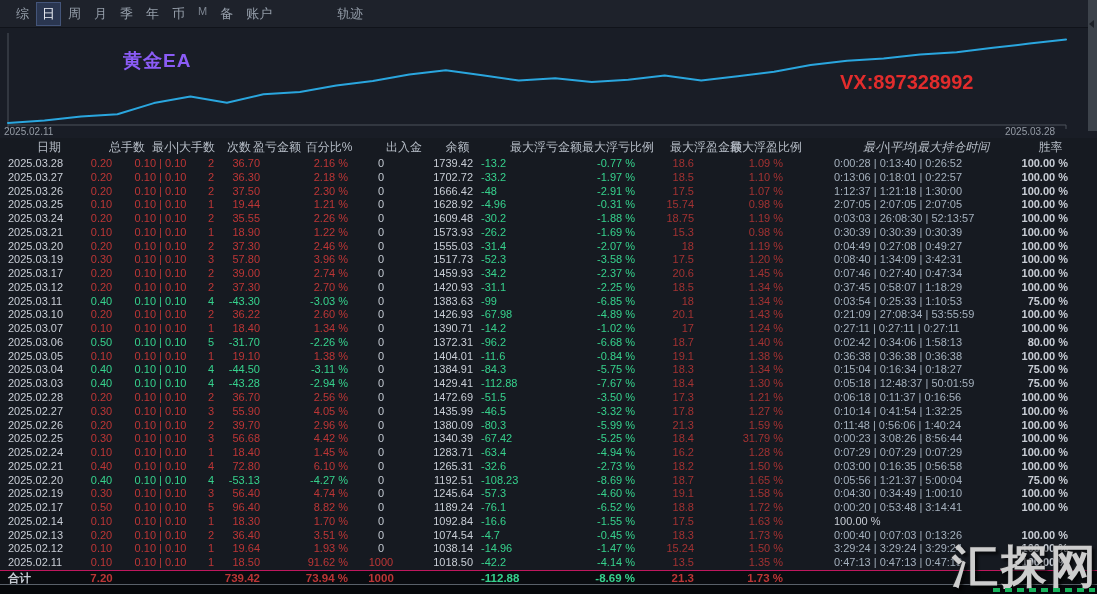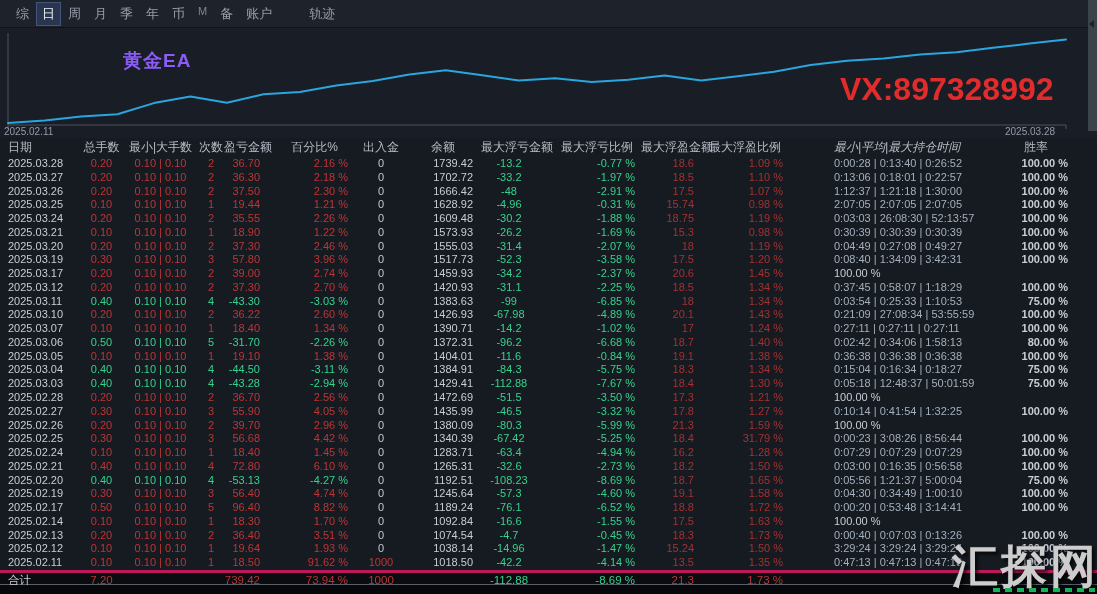--- a/index.html
+++ b/index.html
@@ -10,50 +10,50 @@
   }
   
   .menubar{
     height:28px;background:#1e222b;display:flex;align-items:center;
     padding-left:10px;font-size:13px;border-bottom:1px solid #10131a;
     box-sizing:border-box;
   }
   .tab{color:#959eaa;padding:3px 6px;margin-right:1px;cursor:default;white-space:nowrap;}
   .tab.sel{background:#2a3650;color:#eef1f6;border:1px solid #44557a;padding:2px 5px;}
   .tab.small{font-size:11px;color:#7d8591;}
-  .tab.detached{margin-left:24px;}
+  .tab.detached{margin-left:52px;}
   
   .chartwrap{position:relative;height:110px;background:#191d26;}
   .chartwrap svg{position:absolute;left:0;top:0;}
   .chart-title{position:absolute;left:123px;top:20px;font-size:19px;font-weight:bold;color:#8b5cf6;letter-spacing:1px;}
-  .vx-label{position:absolute;left:840px;top:43px;font-size:32px;font-weight:bold;color:#e22c2c;}
+  .vx-label{position:absolute;left:840px;top:43px;font-size:20px;font-weight:bold;color:#e22c2c;}
   .axis-date{position:absolute;top:98px;font-size:10px;color:#959ca6;}
   .axis-date.left{left:4px;}
   .axis-date.right{left:1005px;}
   
   .grid{display:grid;grid-template-columns:80px 43px 75px 26px 48px 85px 48px 76px 72px 88px 60px 88px 196px 102px;}
   .thead{height:19px;align-items:center;font-size:12px;color:#b6bdc7;white-space:nowrap;}
-  .thead>div{text-align:center;overflow:visible;}
+  .thead>div{text-align:center;overflow:visible;margin-left:29px;}
   .thead>div:nth-child(1){text-align:left;padding-left:8px;}
   .thead>div:nth-child(13){text-align:left;padding-left:45px;font-style:italic;}
   .trow{height:13.77px;line-height:13.8px;font-size:11px;white-space:nowrap;align-items:center;}
   .trow>div{overflow:visible;}
   .trow>div:nth-child(1){text-align:left;padding-left:8px;}
   .trow>div:nth-child(2),.trow>div:nth-child(3),.trow>div:nth-child(4),.trow>div:nth-child(7){text-align:center;}
   .trow>div:nth-child(5){text-align:right;padding-right:12px;}
   .trow>div:nth-child(6){text-align:right;padding-right:9px;}
   .trow>div:nth-child(8){text-align:right;padding-right:8px;}
-  .trow>div:nth-child(9){text-align:center;padding-right:16px;}
+  .trow>div:nth-child(9){text-align:left;padding-right:16px;}
   .trow>div:nth-child(10){text-align:right;padding-right:6px;}
   .trow>div:nth-child(11){text-align:right;padding-right:7px;}
   .trow>div:nth-child(12){text-align:right;padding-right:6px;}
   .trow>div:nth-child(13){text-align:left;padding-left:45px;}
   .trow>div:nth-child(14){text-align:right;padding-right:19px;font-weight:bold;}
   .trow.total{height:15px;line-height:15px;box-sizing:border-box;background:#0a0c10;
-    border-top:3px solid #be185d;border-bottom:1px solid #596069;font-size:11.5px;}
+    border-top:1px solid #be185d;border-bottom:1px solid #596069;font-size:11.5px;font-weight:bold;}
   
   .c-up{color:#bd3636;}
   .c-down{color:#36d28d;}
   .c-fp{color:#a33232;}
   .c-base{color:#c8cdd5;}
   .c-zero{color:#c3c9d1;}
   .c-hold{color:#a4b0bd;}
   
   .watermark{
     position:absolute;right:-2px;bottom:-4px;z-index:30;
@@ -253,20 +253,21 @@
       <div class="c-up">0.10 | 0.10</div>
       <div class="c-up">2</div>
       <div class="c-up">39.00</div>
       <div class="c-up">2.74 %</div>
       <div class="c-zero">0</div>
       <div class="c-base">1459.93</div>
       <div class="c-down">-34.2</div>
       <div class="c-down">-2.37 %</div>
       <div class="c-fp">20.6</div>
       <div class="c-fp">1.45 %</div>
+      <div class="c-hold">0:07:46 | 0:27:40 | 0:47:34</div>
       <div class="c-base">100.00 %</div>
     </div>
     <div class="grid trow">
       <div class="c-base">2025.03.12</div>
       <div class="c-up">0.20</div>
       <div class="c-up">0.10 | 0.10</div>
       <div class="c-up">2</div>
       <div class="c-up">37.30</div>
       <div class="c-up">2.70 %</div>
       <div class="c-zero">0</div>
@@ -396,20 +397,21 @@
       <div class="c-up">0.10 | 0.10</div>
       <div class="c-up">2</div>
       <div class="c-up">36.70</div>
       <div class="c-up">2.56 %</div>
       <div class="c-zero">0</div>
       <div class="c-base">1472.69</div>
       <div class="c-down">-51.5</div>
       <div class="c-down">-3.50 %</div>
       <div class="c-fp">17.3</div>
       <div class="c-fp">1.21 %</div>
+      <div class="c-hold">0:06:18 | 0:11:37 | 0:16:56</div>
       <div class="c-base">100.00 %</div>
     </div>
     <div class="grid trow">
       <div class="c-base">2025.02.27</div>
       <div class="c-up">0.30</div>
       <div class="c-up">0.10 | 0.10</div>
       <div class="c-up">3</div>
       <div class="c-up">55.90</div>
       <div class="c-up">4.05 %</div>
       <div class="c-zero">0</div>
@@ -427,20 +429,21 @@
       <div class="c-up">0.10 | 0.10</div>
       <div class="c-up">2</div>
       <div class="c-up">39.70</div>
       <div class="c-up">2.96 %</div>
       <div class="c-zero">0</div>
       <div class="c-base">1380.09</div>
       <div class="c-down">-80.3</div>
       <div class="c-down">-5.99 %</div>
       <div class="c-fp">21.3</div>
       <div class="c-fp">1.59 %</div>
+      <div class="c-hold">0:11:48 | 0:56:06 | 1:40:24</div>
       <div class="c-base">100.00 %</div>
     </div>
     <div class="grid trow">
       <div class="c-base">2025.02.25</div>
       <div class="c-up">0.30</div>
       <div class="c-up">0.10 | 0.10</div>
       <div class="c-up">3</div>
       <div class="c-up">56.68</div>
       <div class="c-up">4.42 %</div>
       <div class="c-zero">0</div>

